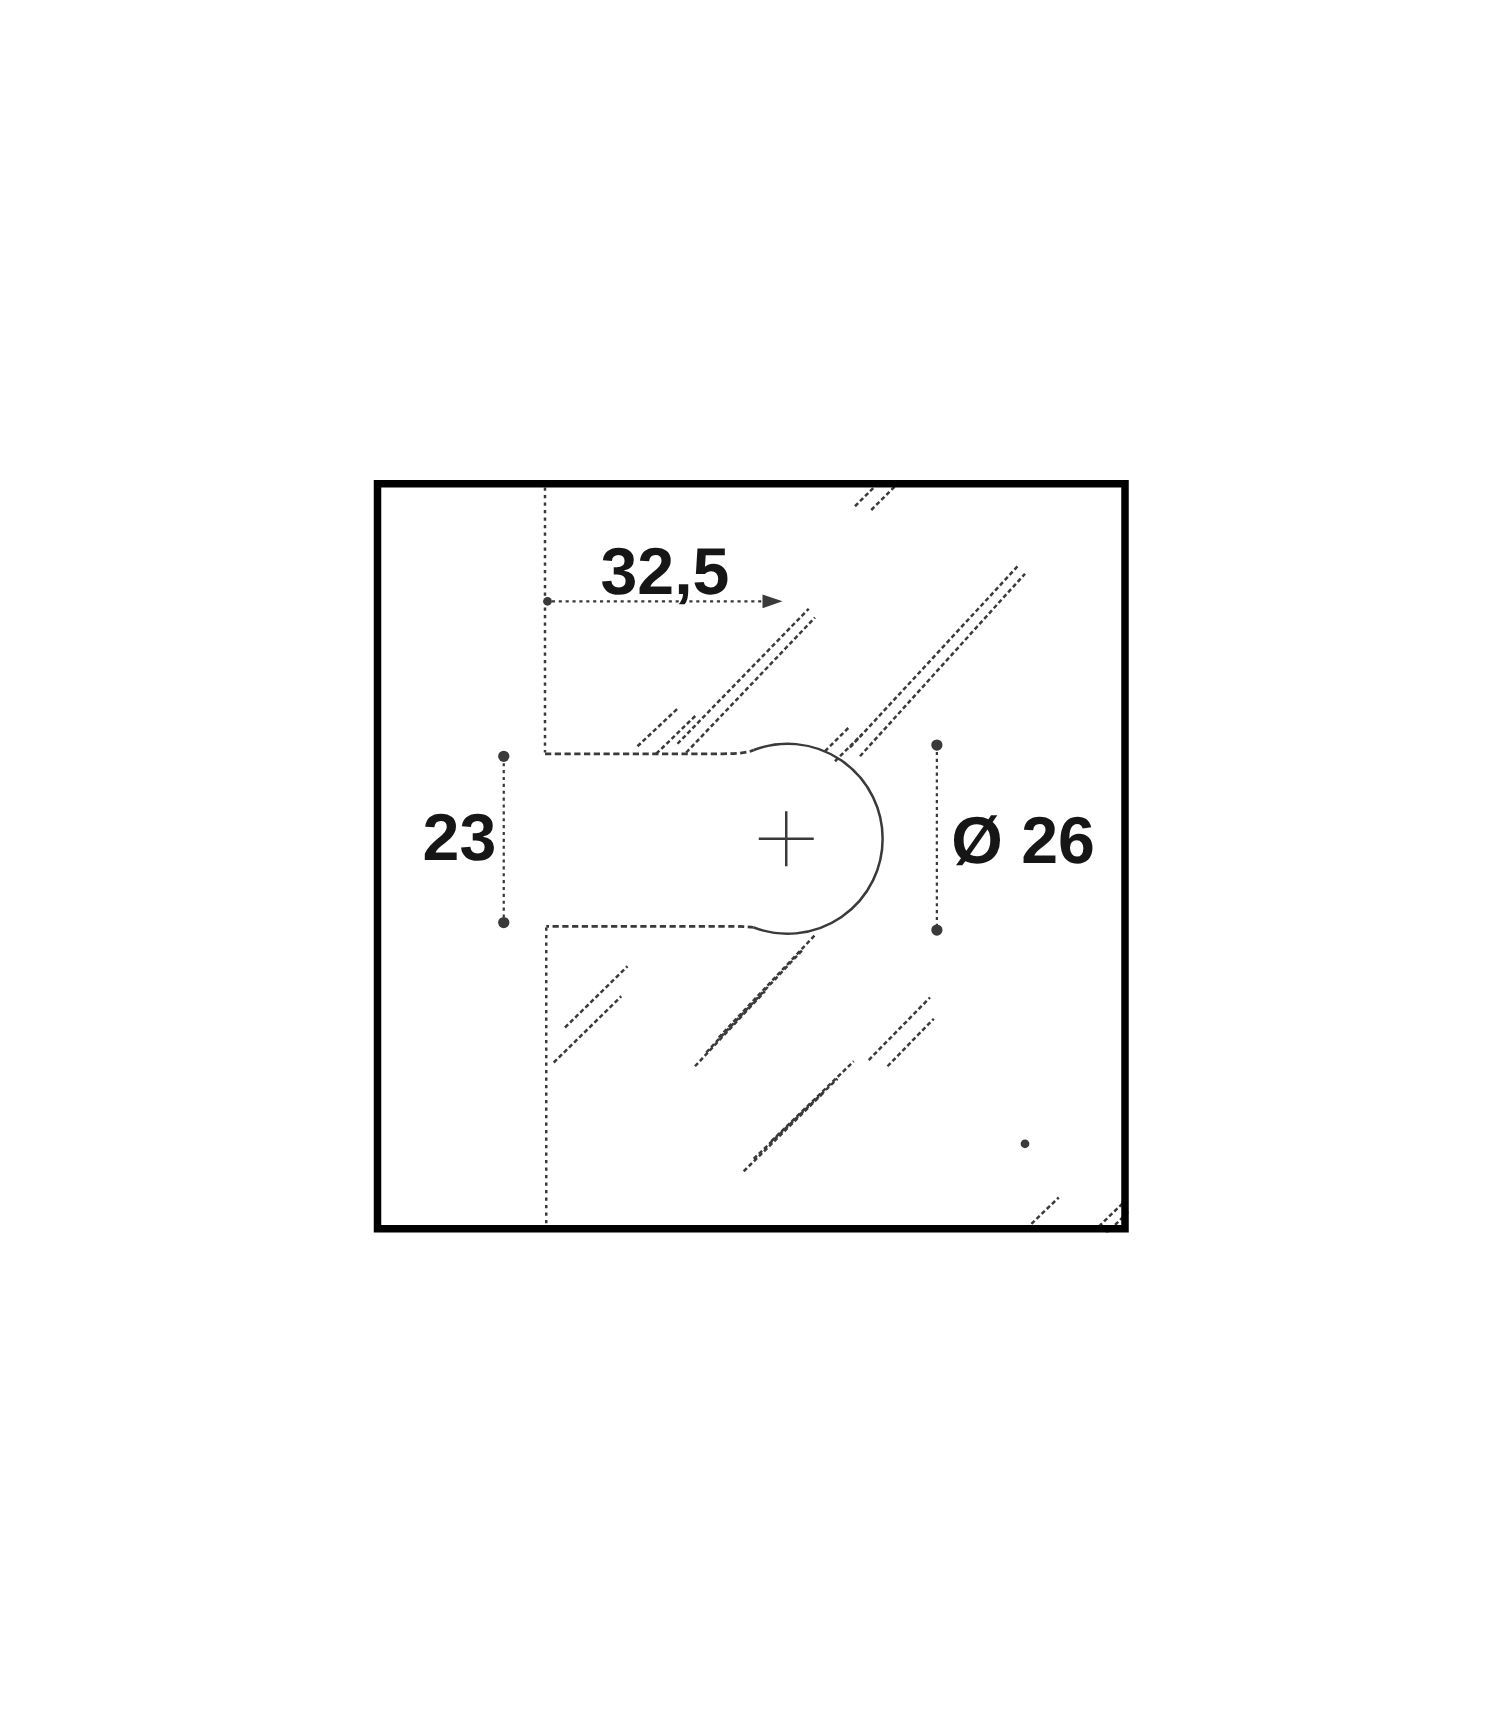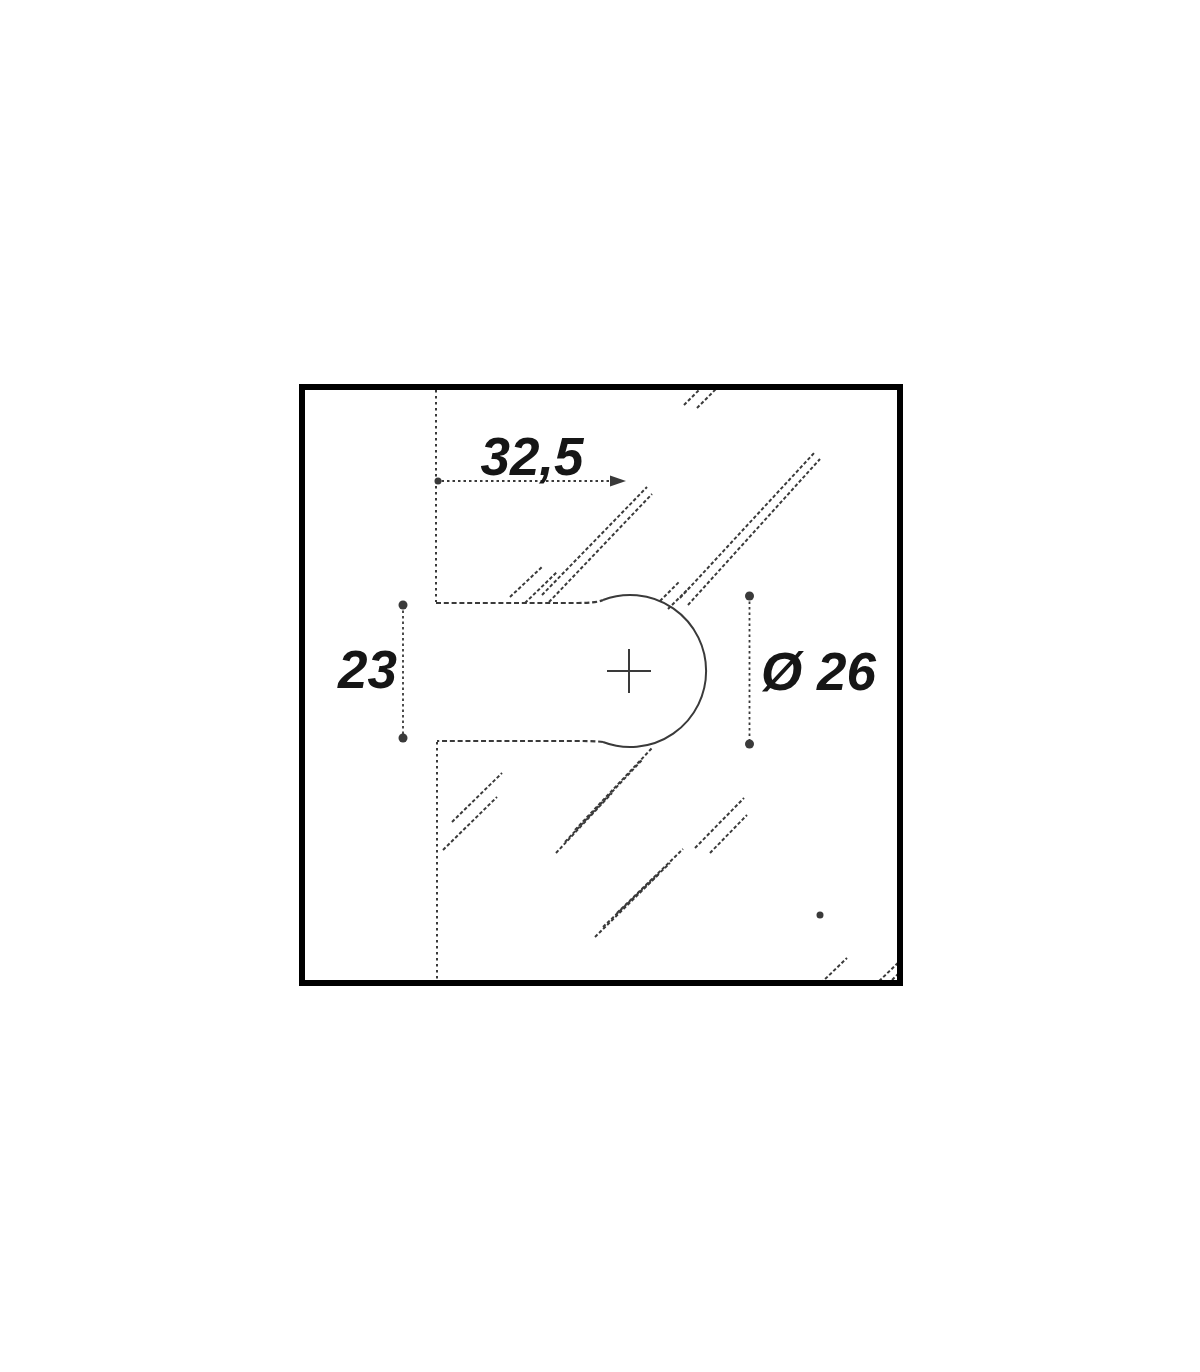--- a/index.html
+++ b/index.html
@@ -7,21 +7,20 @@
     padding: 0;
     background: #ffffff;
   }
   .page {
     position: relative;
     width: 1200px;
     height: 1372px;
     background: var(--color-background, #ffffff);
     overflow: hidden;
     font-family: "Liberation Sans", sans-serif;
-    font-style: italic;
   }
   svg.drawing {
     position: absolute;
     left: 0;
     top: 0;
     width: 1200px;
     height: 1372px;
     display: block;
   }
   .frame {

